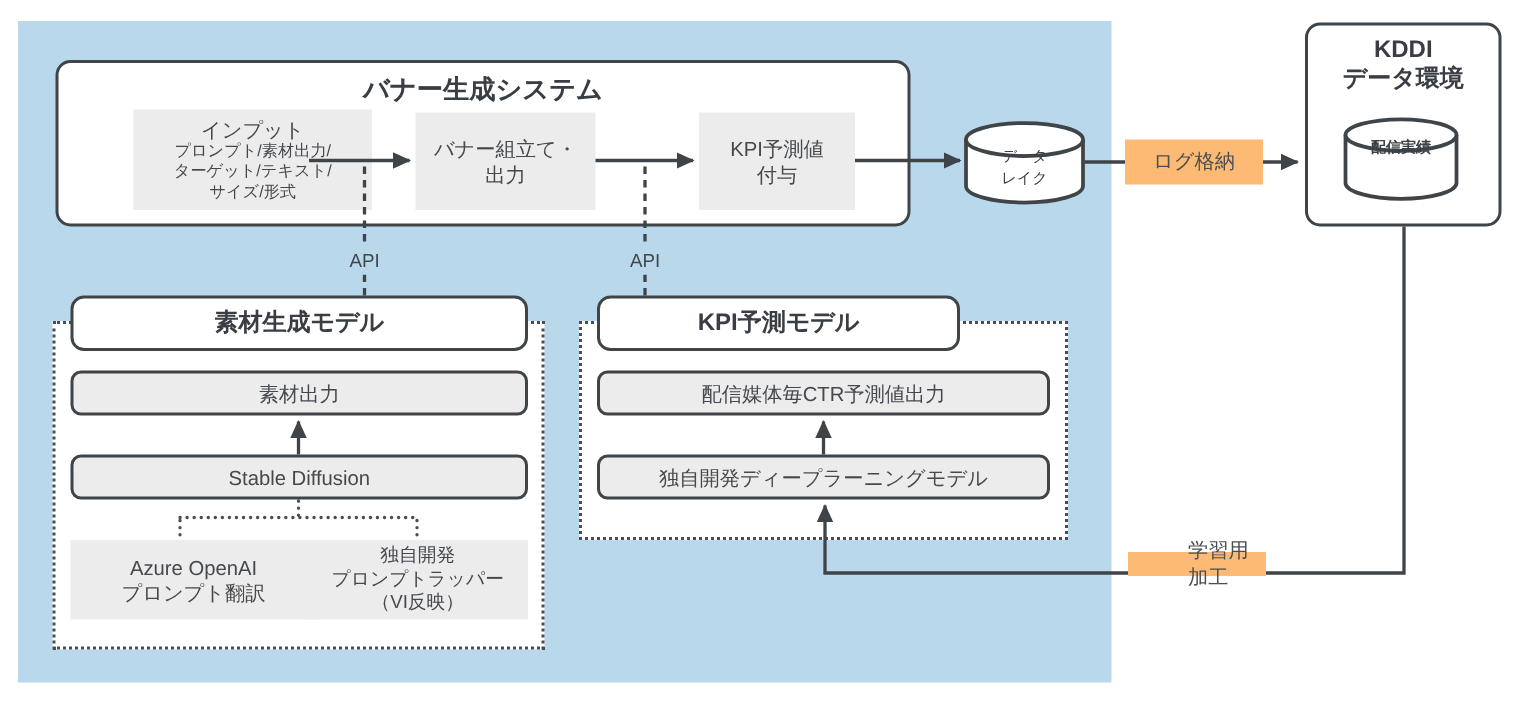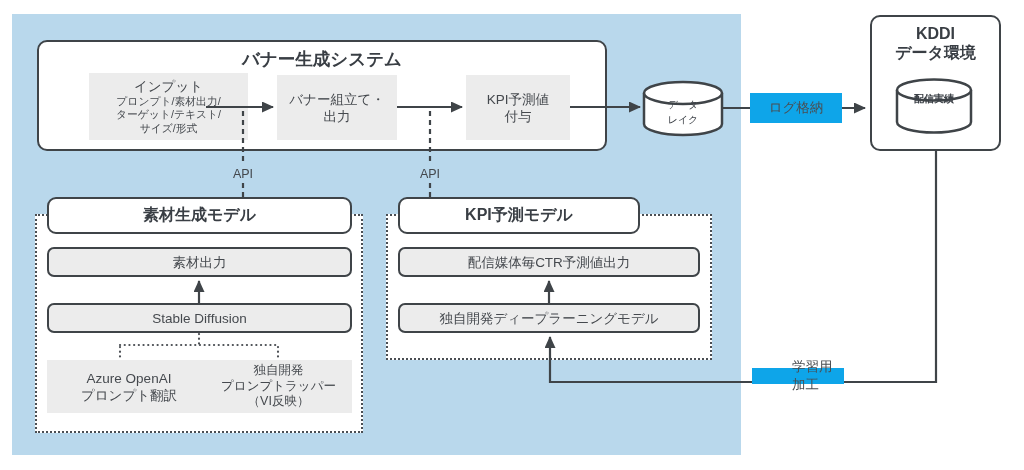--- a/index.html
+++ b/index.html
@@ -27,21 +27,21 @@
     font-weight:bold;font-size:16px;color:#393e44;
   }
   .dotted-container{
     background:#ffffff;border:2.2px dotted #4a4e53;z-index:1;
   }
   .sys-title{font-weight:bold;font-size:17.5px;color:#393e44;text-align:center;z-index:3;}
   .t13{font-size:13.5px;line-height:17px;}
   .t11{font-size:10.8px;line-height:13.5px;}
   .t12{font-size:12.5px;line-height:15.5px;}
   .line-label{
-    background:#0ea5e9;display:flex;justify-content:center;align-items:center;
+    background:#fdba74;display:flex;justify-content:center;align-items:center;
     font-size:13.5px;z-index:6;color:#4a4e52;
   }
   .api-label{
     background:#b9d8ec;display:flex;justify-content:center;align-items:center;
     font-size:12.5px;z-index:6;color:#43474c;
   }
   .cyl-label{
     position:absolute;text-align:center;z-index:6;font-size:10px;line-height:14.5px;color:#3c4147;
   }
   svg.overlay{position:absolute;left:0;top:0;z-index:5;pointer-events:none;}

